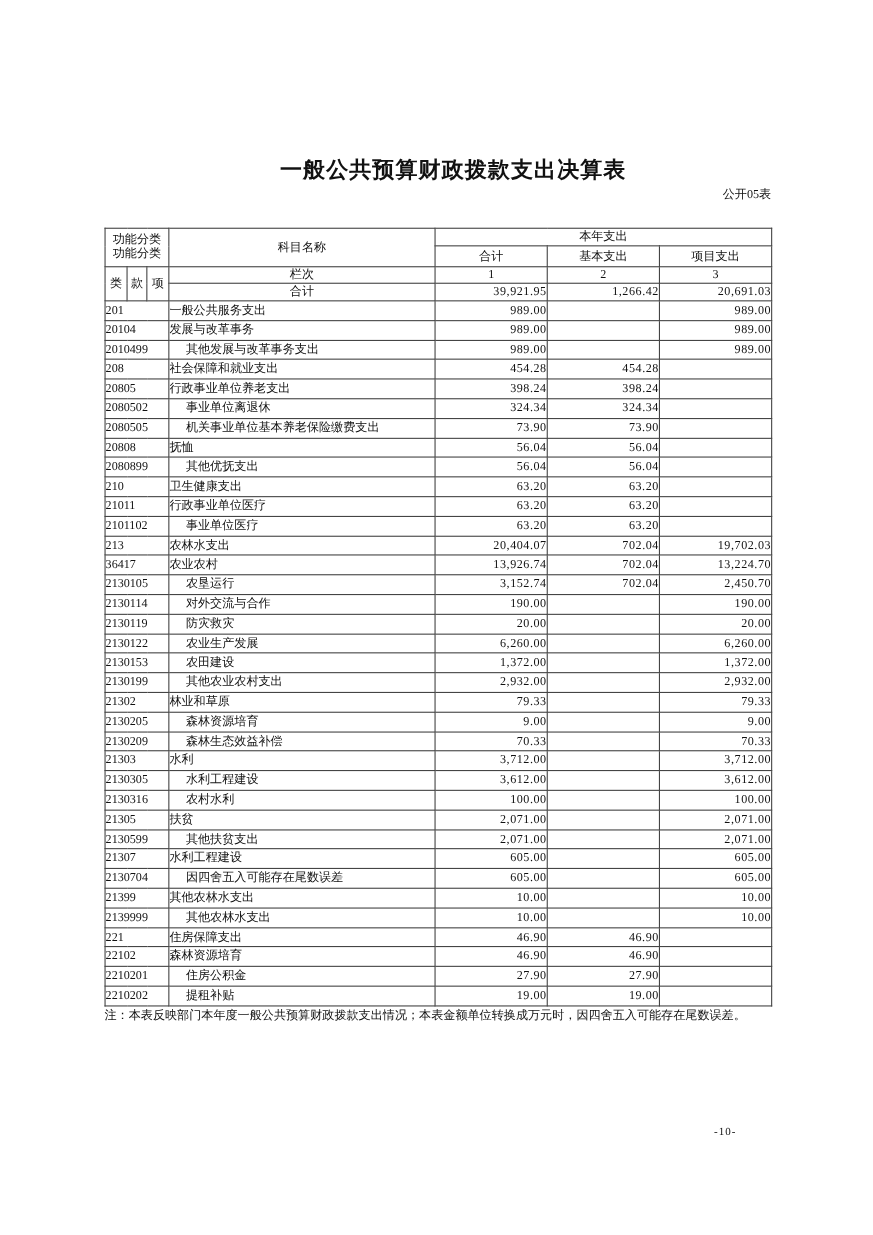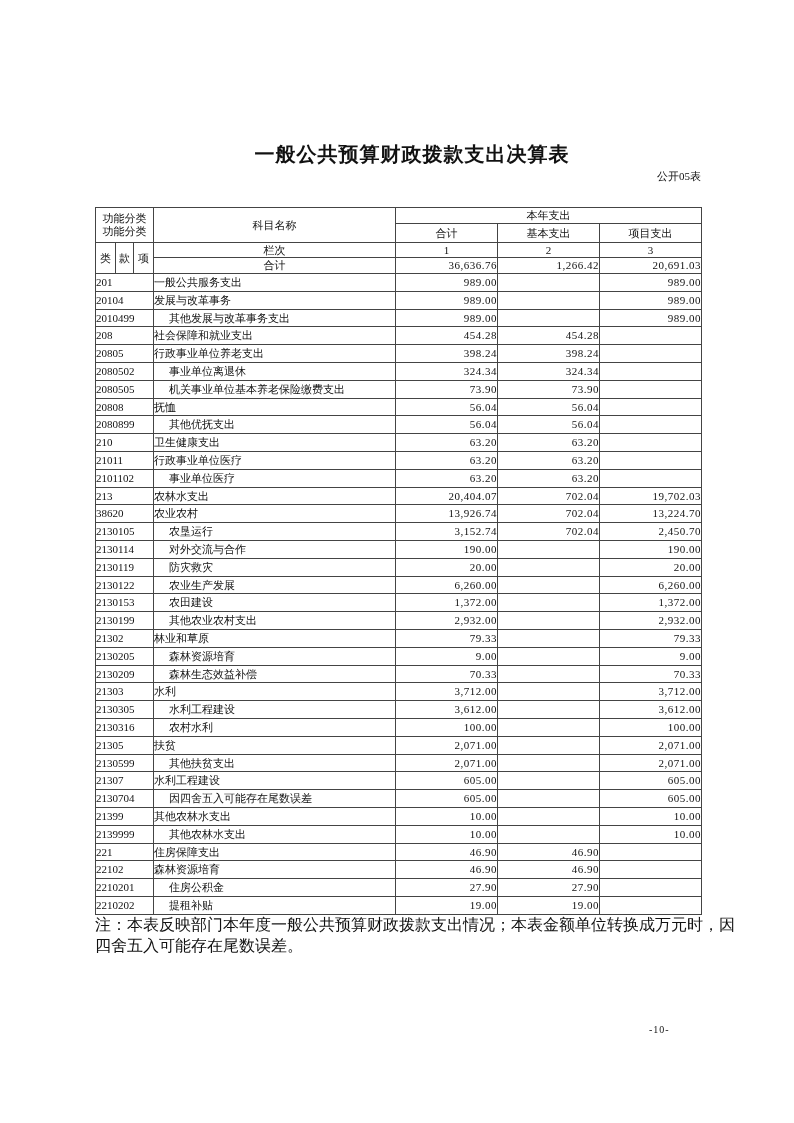--- a/index.html
+++ b/index.html
@@ -57,21 +57,21 @@
   td.name.indent { padding-left: 15px; }
   td.num { text-align: right; padding-right: 4px; letter-spacing: 0.5px; }
   .two-line { line-height: 1.25; }
   .page-number {
     position: absolute; top: 1024px; left: 649px;
     font-size: 10px; letter-spacing: 1px;
     font-family: "Liberation Serif", serif;
   }
   .note {
     position: absolute; top: 915px; left: 95px; width: 640px;
-    font-size: 16px;
+    font-size: 11px;
     font-family: "Liberation Serif", serif;
   }
 </style>
 </head>
 <body>
 
 <div class="page">
 
   <div class="doc-title">一般公共预算财政拨款支出决算表</div>
 
@@ -106,21 +106,21 @@
         <th class="c" rowspan="2">类</th>
         <th class="c" rowspan="2">款</th>
         <th class="c" rowspan="2">项</th>
         <td class="c">栏次</td>
         <td class="c">1</td>
         <td class="c">2</td>
         <td class="c">3</td>
       </tr>
       <tr class="hdr4">
         <td class="c">合计</td>
-        <td class="num">36,636.76</td>
+        <td class="num">39,921.95</td>
         <td class="num">1,266.42</td>
         <td class="num">20,691.03</td>
       </tr>
     </thead>
     <tbody id="budget-body">
   <tr>
     <td class="code" colspan="3">201</td>
     <td class="name">一般公共服务支出</td>
     <td class="num">989.00</td>
     <td class="num"></td>
@@ -217,21 +217,21 @@
 
   <tr>
     <td class="code" colspan="3">213</td>
     <td class="name">农林水支出</td>
     <td class="num">20,404.07</td>
     <td class="num">702.04</td>
     <td class="num">19,702.03</td>
   </tr>
 
   <tr>
-    <td class="code" colspan="3">38620</td>
+    <td class="code" colspan="3">36417</td>
     <td class="name">农业农村</td>
     <td class="num">13,926.74</td>
     <td class="num">702.04</td>
     <td class="num">13,224.70</td>
   </tr>
 
   <tr>
     <td class="code" colspan="3">2130105</td>
     <td class="name indent">农垦运行</td>
     <td class="num">3,152.74</td>

